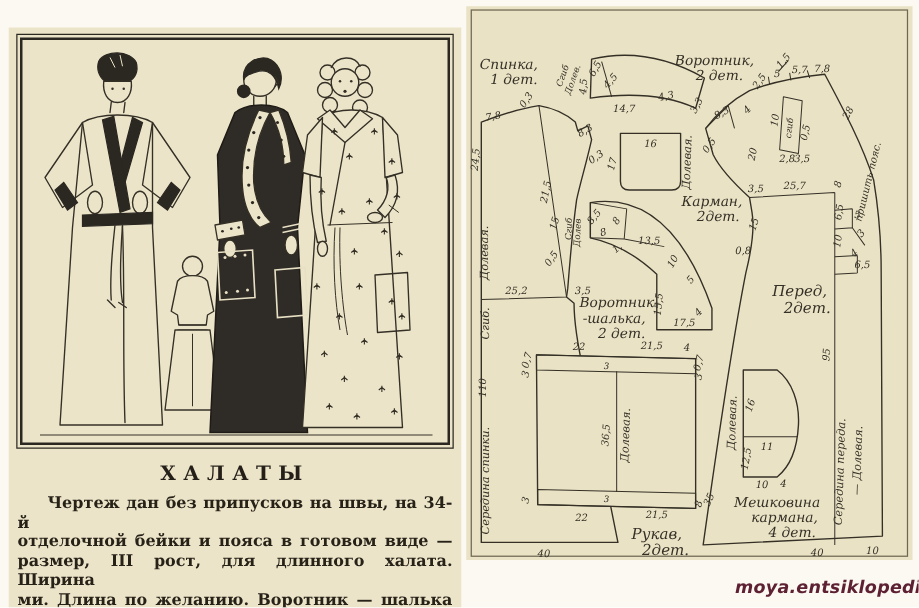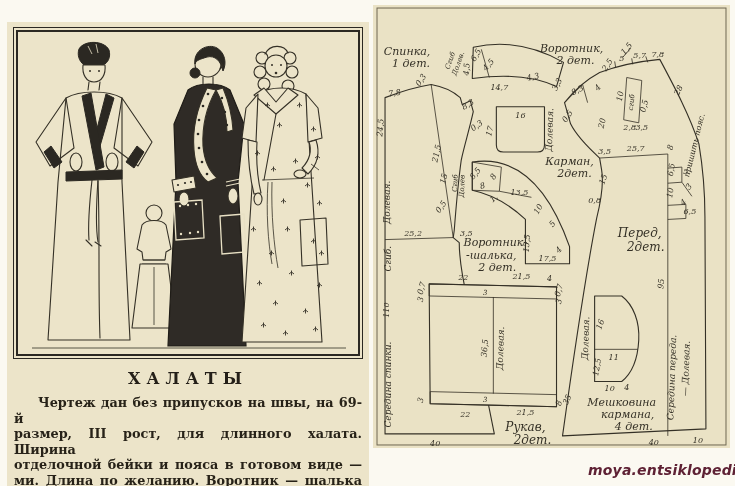--- a/index.html
+++ b/index.html
@@ -174,23 +174,23 @@
               <use href="#sprig" x="264" y="298"></use>
               <use href="#sprig" x="300" y="218"></use>
           </g>
         </g>
       </svg>
     </div>
 
     <div class="title">ХАЛАТЫ</div>
 
     <div class="bodytext">
-      <div class="tline first">Чертеж дан без припусков на швы, на 69-й</div>
+      <div class="tline first">Чертеж дан без припусков на швы, на 34-й</div>
+      <div class="tline">отделочной бейки и пояса в готовом виде —</div>
       <div class="tline">размер, III рост, для длинного халата. Ширина</div>
-      <div class="tline">отделочной бейки и пояса в готовом виде —</div>
       <div class="tline">ми. Длина по желанию. Воротник — шалька</div>
 
     </div>
   </div>
 
   <div class="panel-right">
     <svg width="357" height="443" viewBox="0 0 356 440" preserveAspectRatio="none">
       <defs>
         <pattern id="bandhatch" width="4" height="4" patternUnits="userSpaceOnUse" patternTransform="rotate(45)">
           <rect width="4" height="4" fill="#eae2c5"></rect>

